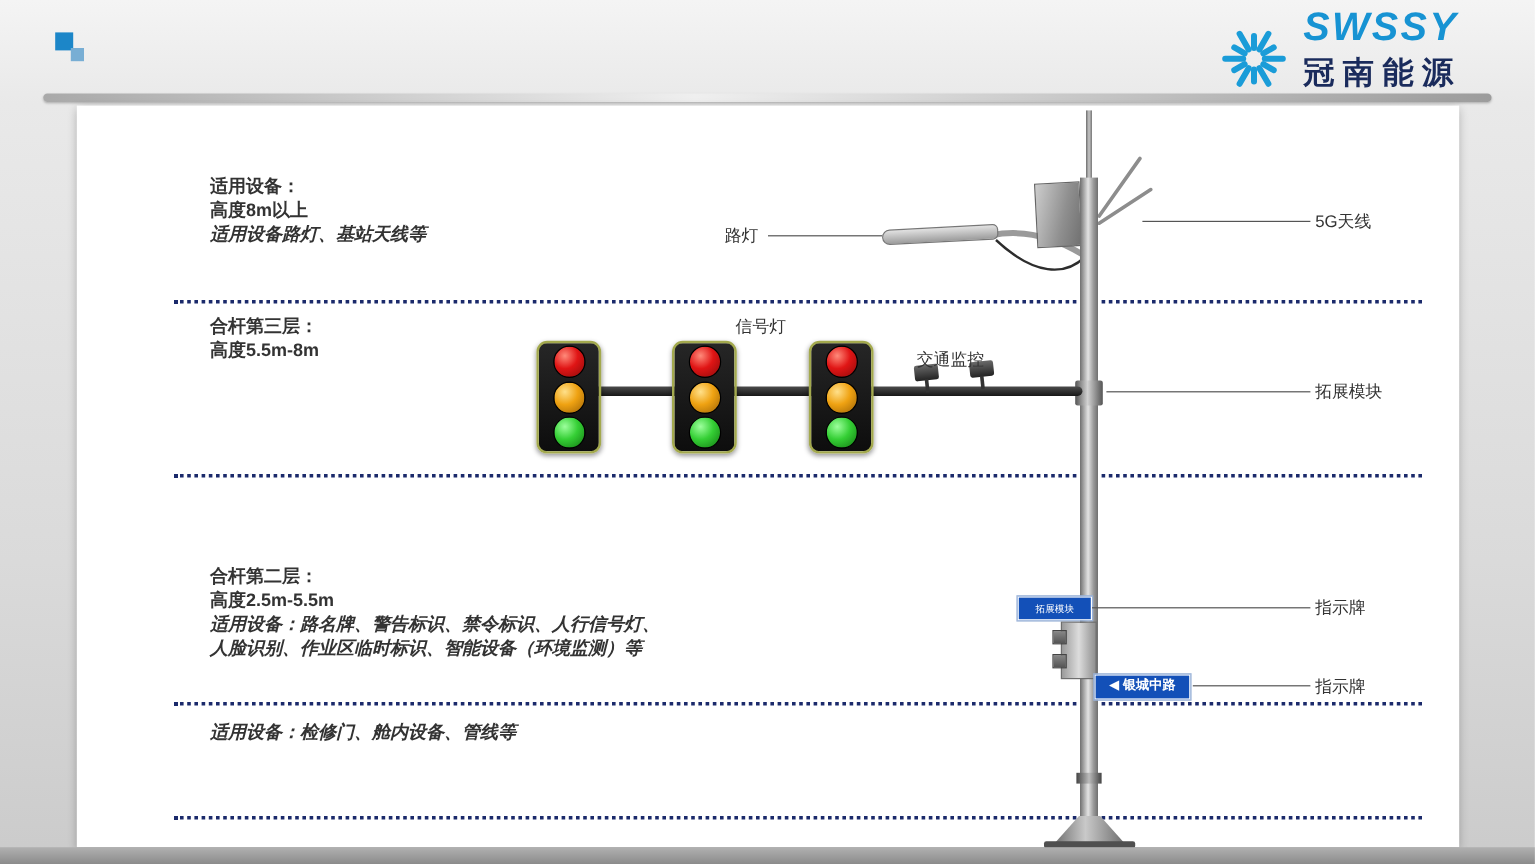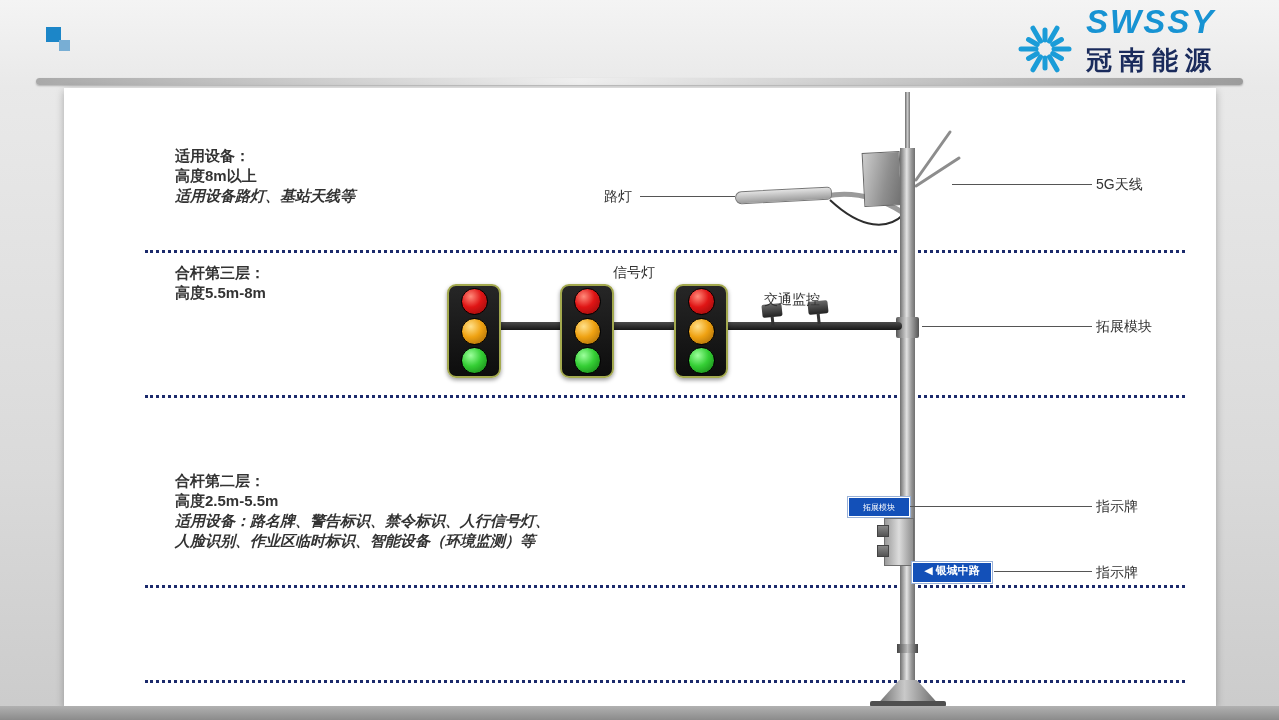--- a/index.html
+++ b/index.html
@@ -195,18 +195,19 @@
       <div>合杆第三层：</div>
       <div>高度5.5m-8m</div>
     </div>
     <div class="layer-block" style="top:383px">
       <div>合杆第二层：</div>
       <div>高度2.5m-5.5m</div>
       <div class="layer-devices">适用设备：路名牌、警告标识、禁令标识、人行信号灯、
 人脸识别、作业区临时标识、智能设备（环境监测）等</div>
     </div>
     <div class="layer-block" style="top:513px">
+      <div class="layer-devices">适用设备：检修门、舱内设备、管线等</div>
     </div>
 
   </div>
 
   <div class="footer-band"></div>
 </div>
 
 </body></html>

